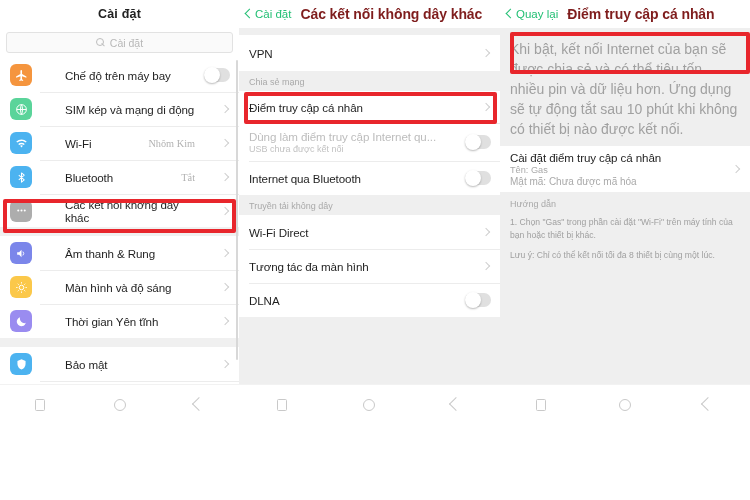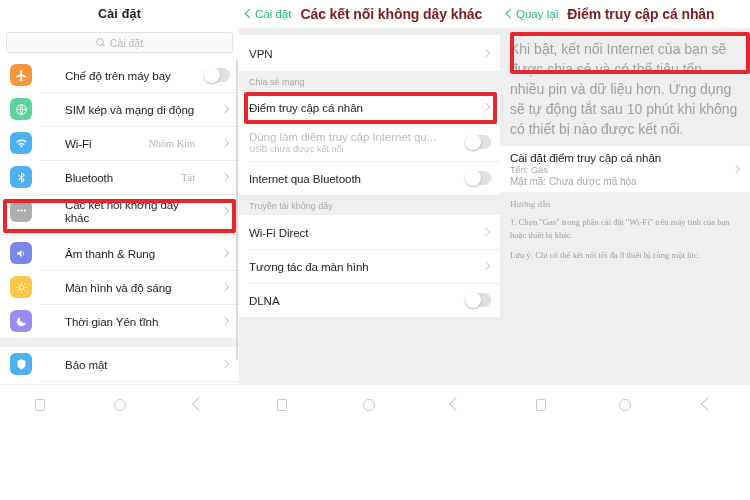--- a/index.html
+++ b/index.html
@@ -88,21 +88,21 @@
   .tog::after{
     content:''; position:absolute; left: 0px; top: -1px; width: 16px; height: 16px;
     border-radius: 50%; background: #fff; box-shadow: 0 1px 2px rgba(0,0,0,.28);
   }
 
   
   .sect { font-size: 9px; color: #a9a9a9; padding: 6px 0 4px 10px; background: #efefef; }
 
   
   .desc { font-size: 14px; color: #a0a0a0; line-height: 1.42; padding: 5px 10px 7px 10px; background:#efefef;}
-  .guide { background:#efefef; padding: 7px 10px 10px 10px; font-family: Liberation Serif, serif; }
+  .guide { background:#efefef; padding: 7px 10px 10px 10px; }
   .guide .gh { font-size: 9px; color:#a9a9a9; margin-bottom: 7px;}
   .guide .gl { font-size: 8.6px; color:#a0a0a0; line-height:1.45; }
   .guide .gnote { font-size: 8.6px; color:#a0a0a0; line-height:1.45; margin-top:8px;}
 
   
   .hl { position: absolute; border: 4px solid #e8262c; border-radius: 2px; pointer-events: none; z-index: 20; }
 
   
   .navbar {
     position: absolute; left:0; right:0; bottom: 0; height: 40px; background:#fff;

